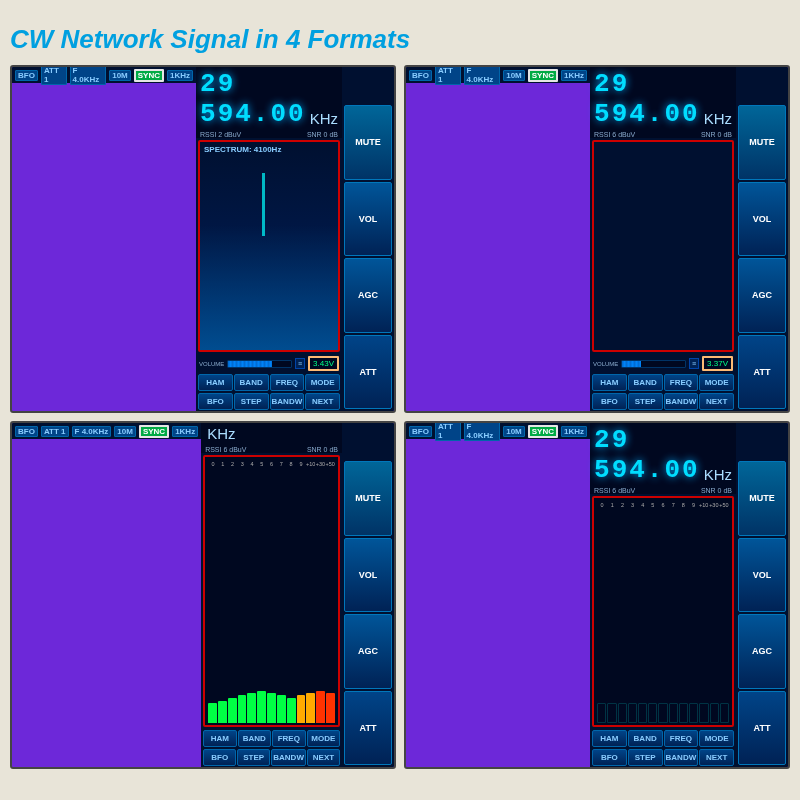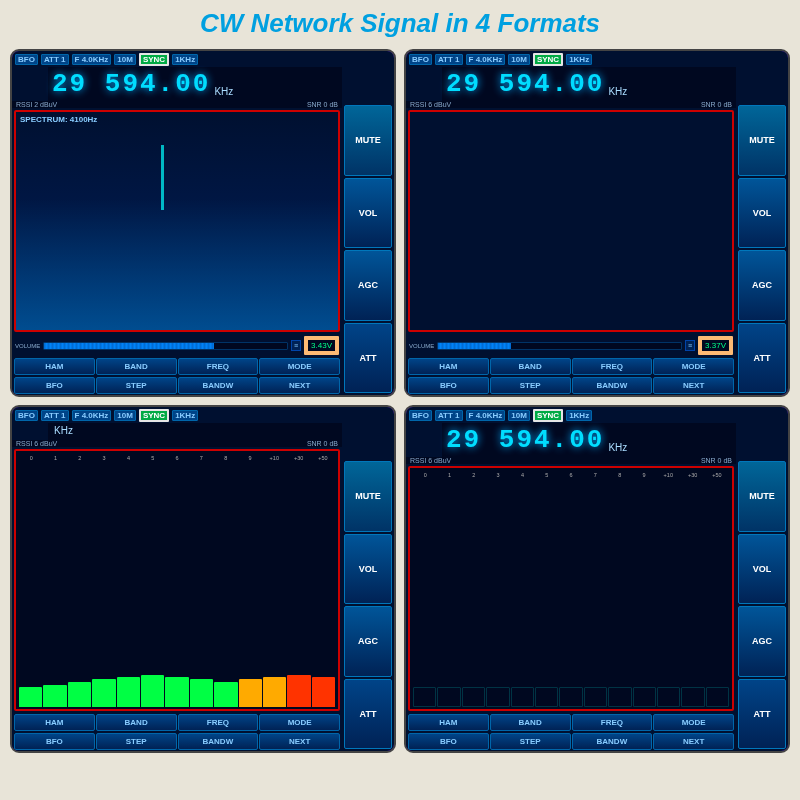--- a/index.html
+++ b/index.html
@@ -5,23 +5,22 @@
     * { margin: 0; padding: 0; box-sizing: border-box; }
     body {
       width: 800px;
       height: 800px;
       background: #e8e4d8;
       font-family: Arial, sans-serif;
       overflow: hidden;
     }
 
     .header {
-      padding: 8px 10px 4px 10px;
+      padding: 24px 10px 4px 10px;
       background: #e8e4d8;
-      text-align: center;
     }
     .header-title {
       font-size: 26px;
       font-weight: bold;
       font-style: italic;
       color: #00a0e0;
       line-height: 1.2;
     }
     .header-subtitle {
       font-size: 14px;
@@ -35,23 +34,23 @@
       grid-template-columns: 1fr 1fr;
       grid-template-rows: 1fr 1fr;
       gap: 8px;
       padding: 6px 10px 10px 10px;
       height: calc(800px - 80px);
     }
 
     .screen {
       background: #6d28d9;
       border: 2px solid #444;
-      border-radius: 9px;
-      display: flex;
-      flex-direction: column;
+      border-radius: 3px;
+      display: flex;
+      flex-direction: row;
       overflow: hidden;
       position: relative;
     }
 
     
     .status-bar {
       display: flex;
       align-items: center;
       background: #001030;
       padding: 1px 3px;
@@ -81,32 +80,31 @@
       background: #001030;
     }
 
     
     .freq-display {
       background: #000820;
       padding: 2px 4px;
       display: flex;
       align-items: center;
       gap: 2px;
-      margin-left: 36px;
     }
     .freq-digits {
       font-family: 'Courier New', monospace;
       font-size: 26px;
       font-weight: bold;
       color: #00ddff;
       letter-spacing: 2px;
       text-shadow: 0 0 8px #00aaff;
     }
     .freq-unit {
-      font-size: 10px;
+      font-size: 15px;
       color: #aaddff;
       align-self: flex-end;
       margin-left: 2px;
       margin-bottom: 2px;
     }
 
     
     .signal-bar {
       display: flex;
       justify-content: space-between;
@@ -194,21 +192,21 @@
       font-size: 7px;
       color: #88ccff;
       background: #002255;
       border: 1px solid #0044aa;
       padding: 1px 2px;
     }
     .vol-value {
       font-size: 8px;
       color: #00ff88;
       background: #000820;
-      border: 4px solid #fdba74;
+      border: 2px solid #fdba74;
       padding: 1px 3px;
       min-width: 30px;
       text-align: center;
       border-radius: 1px;
     }
 
     
     .button-row {
       display: grid;
       grid-template-columns: repeat(4, 1fr);

